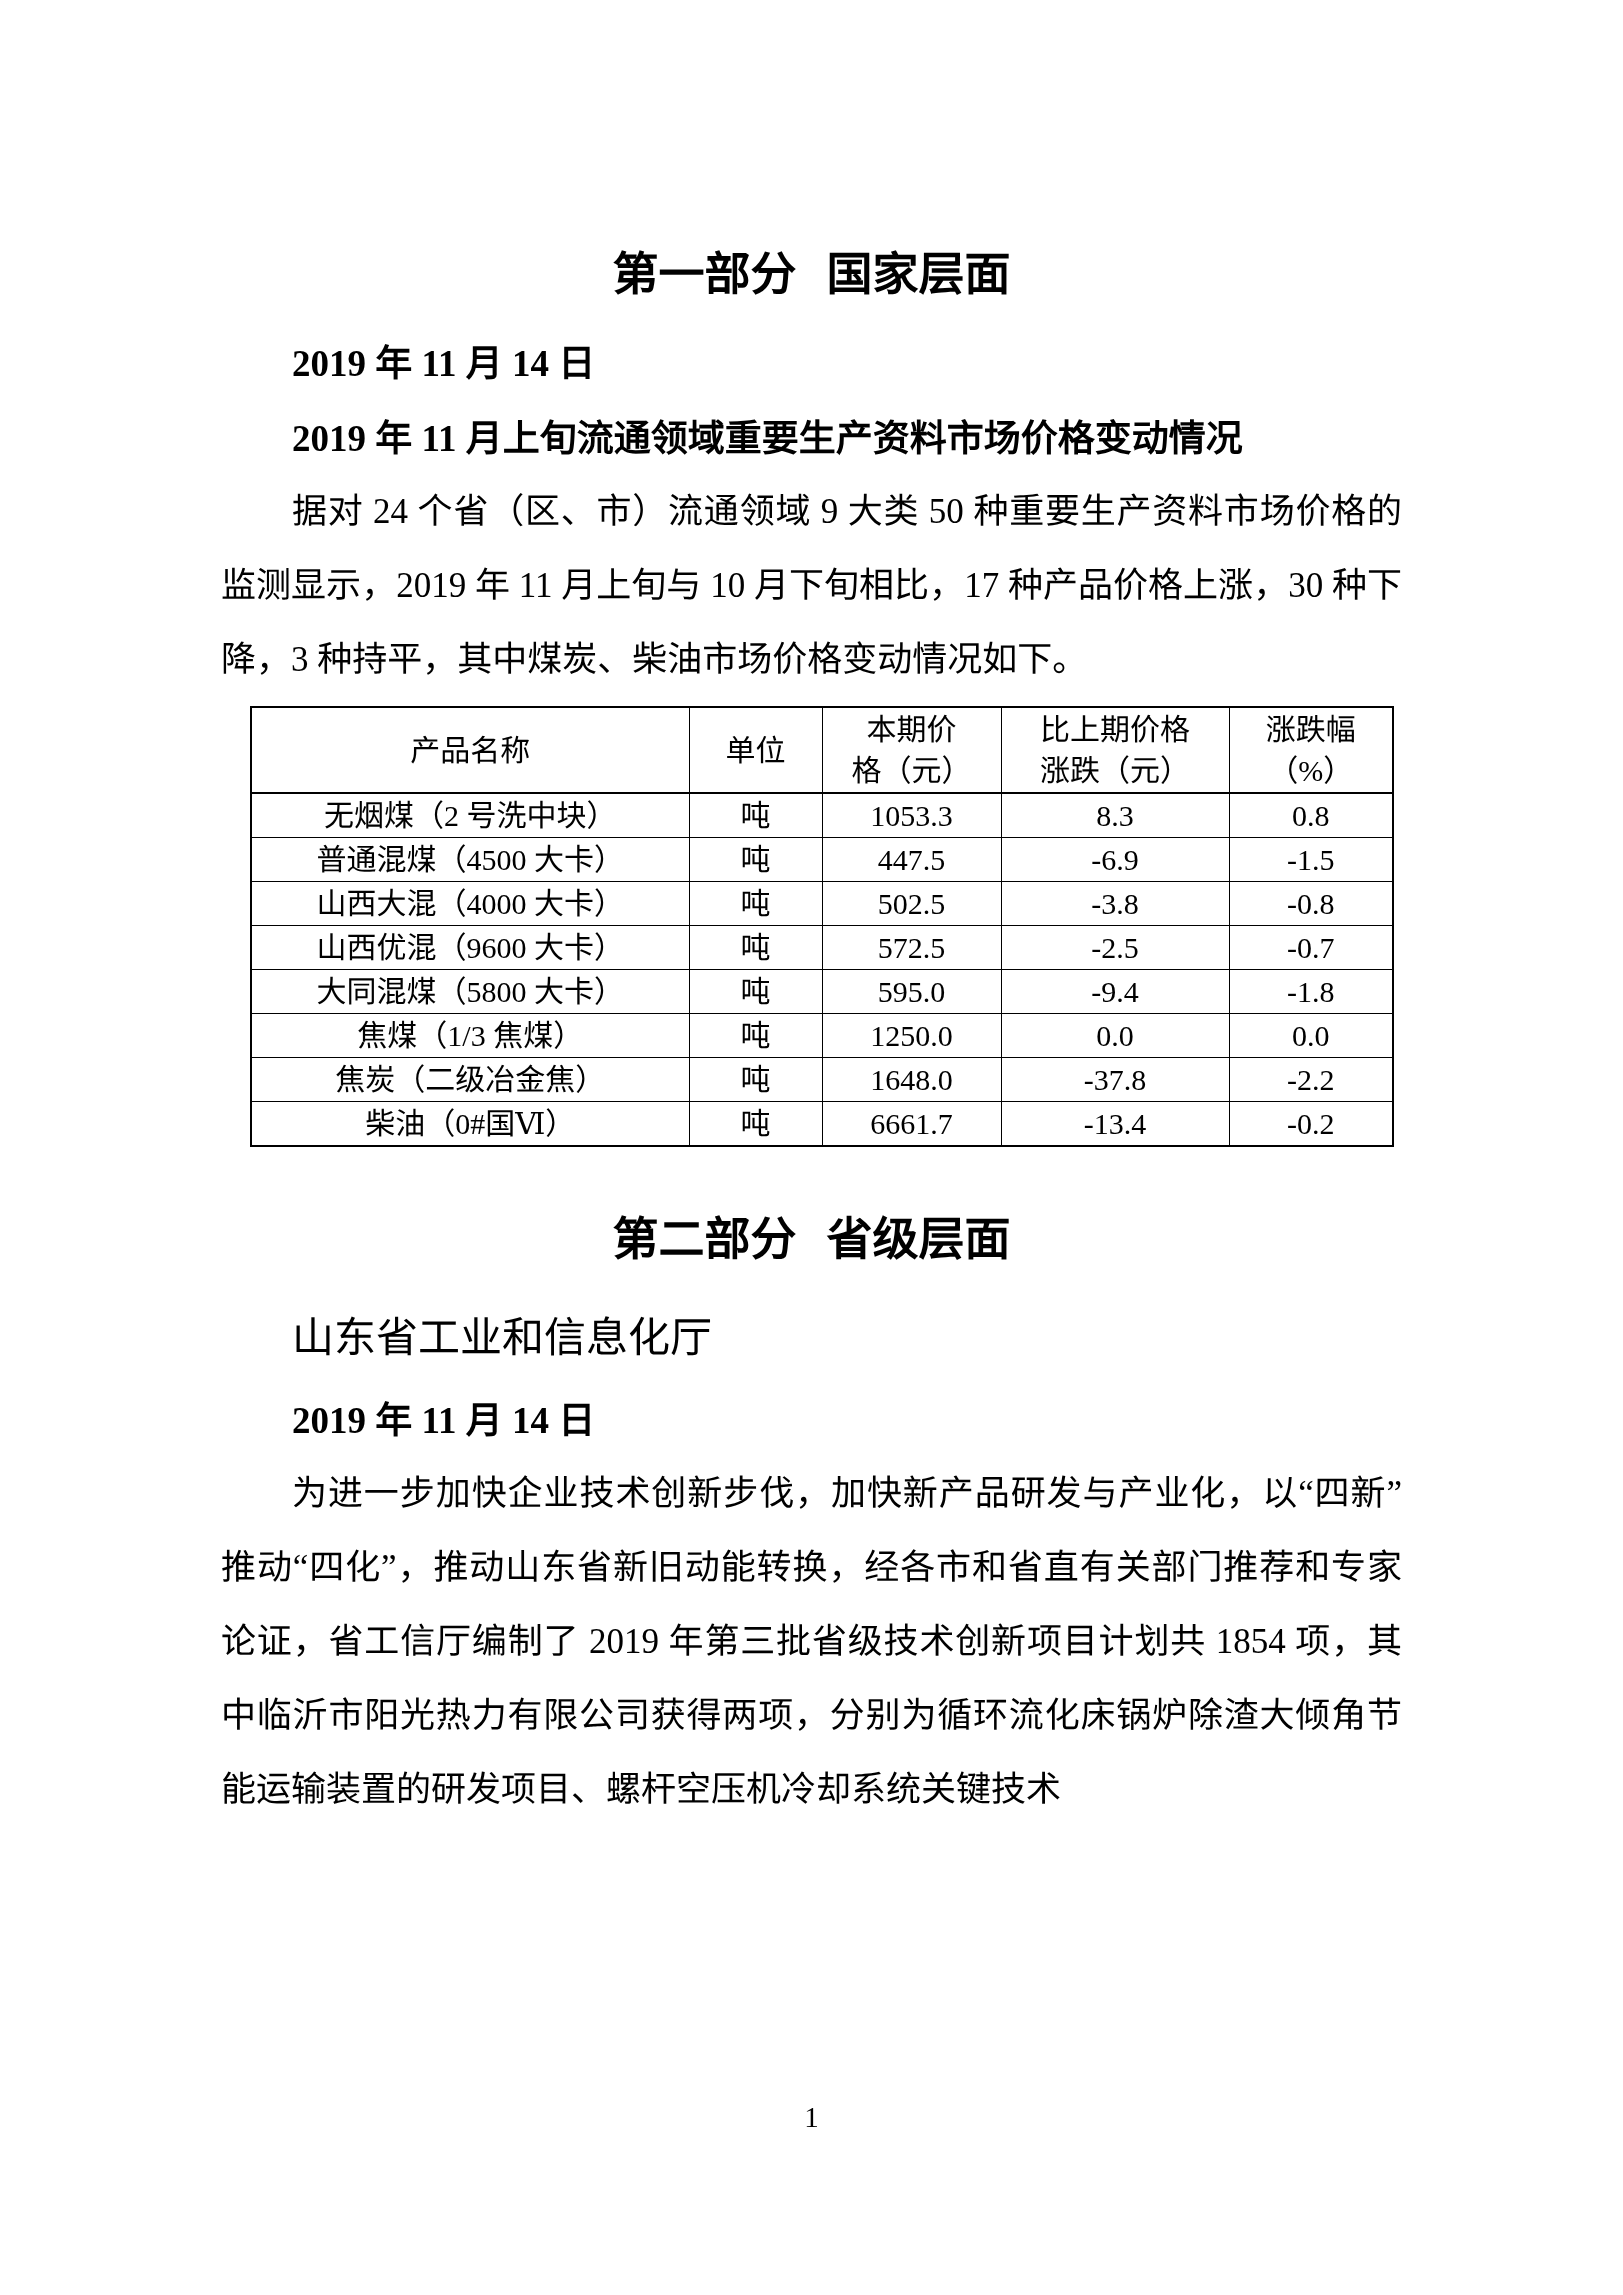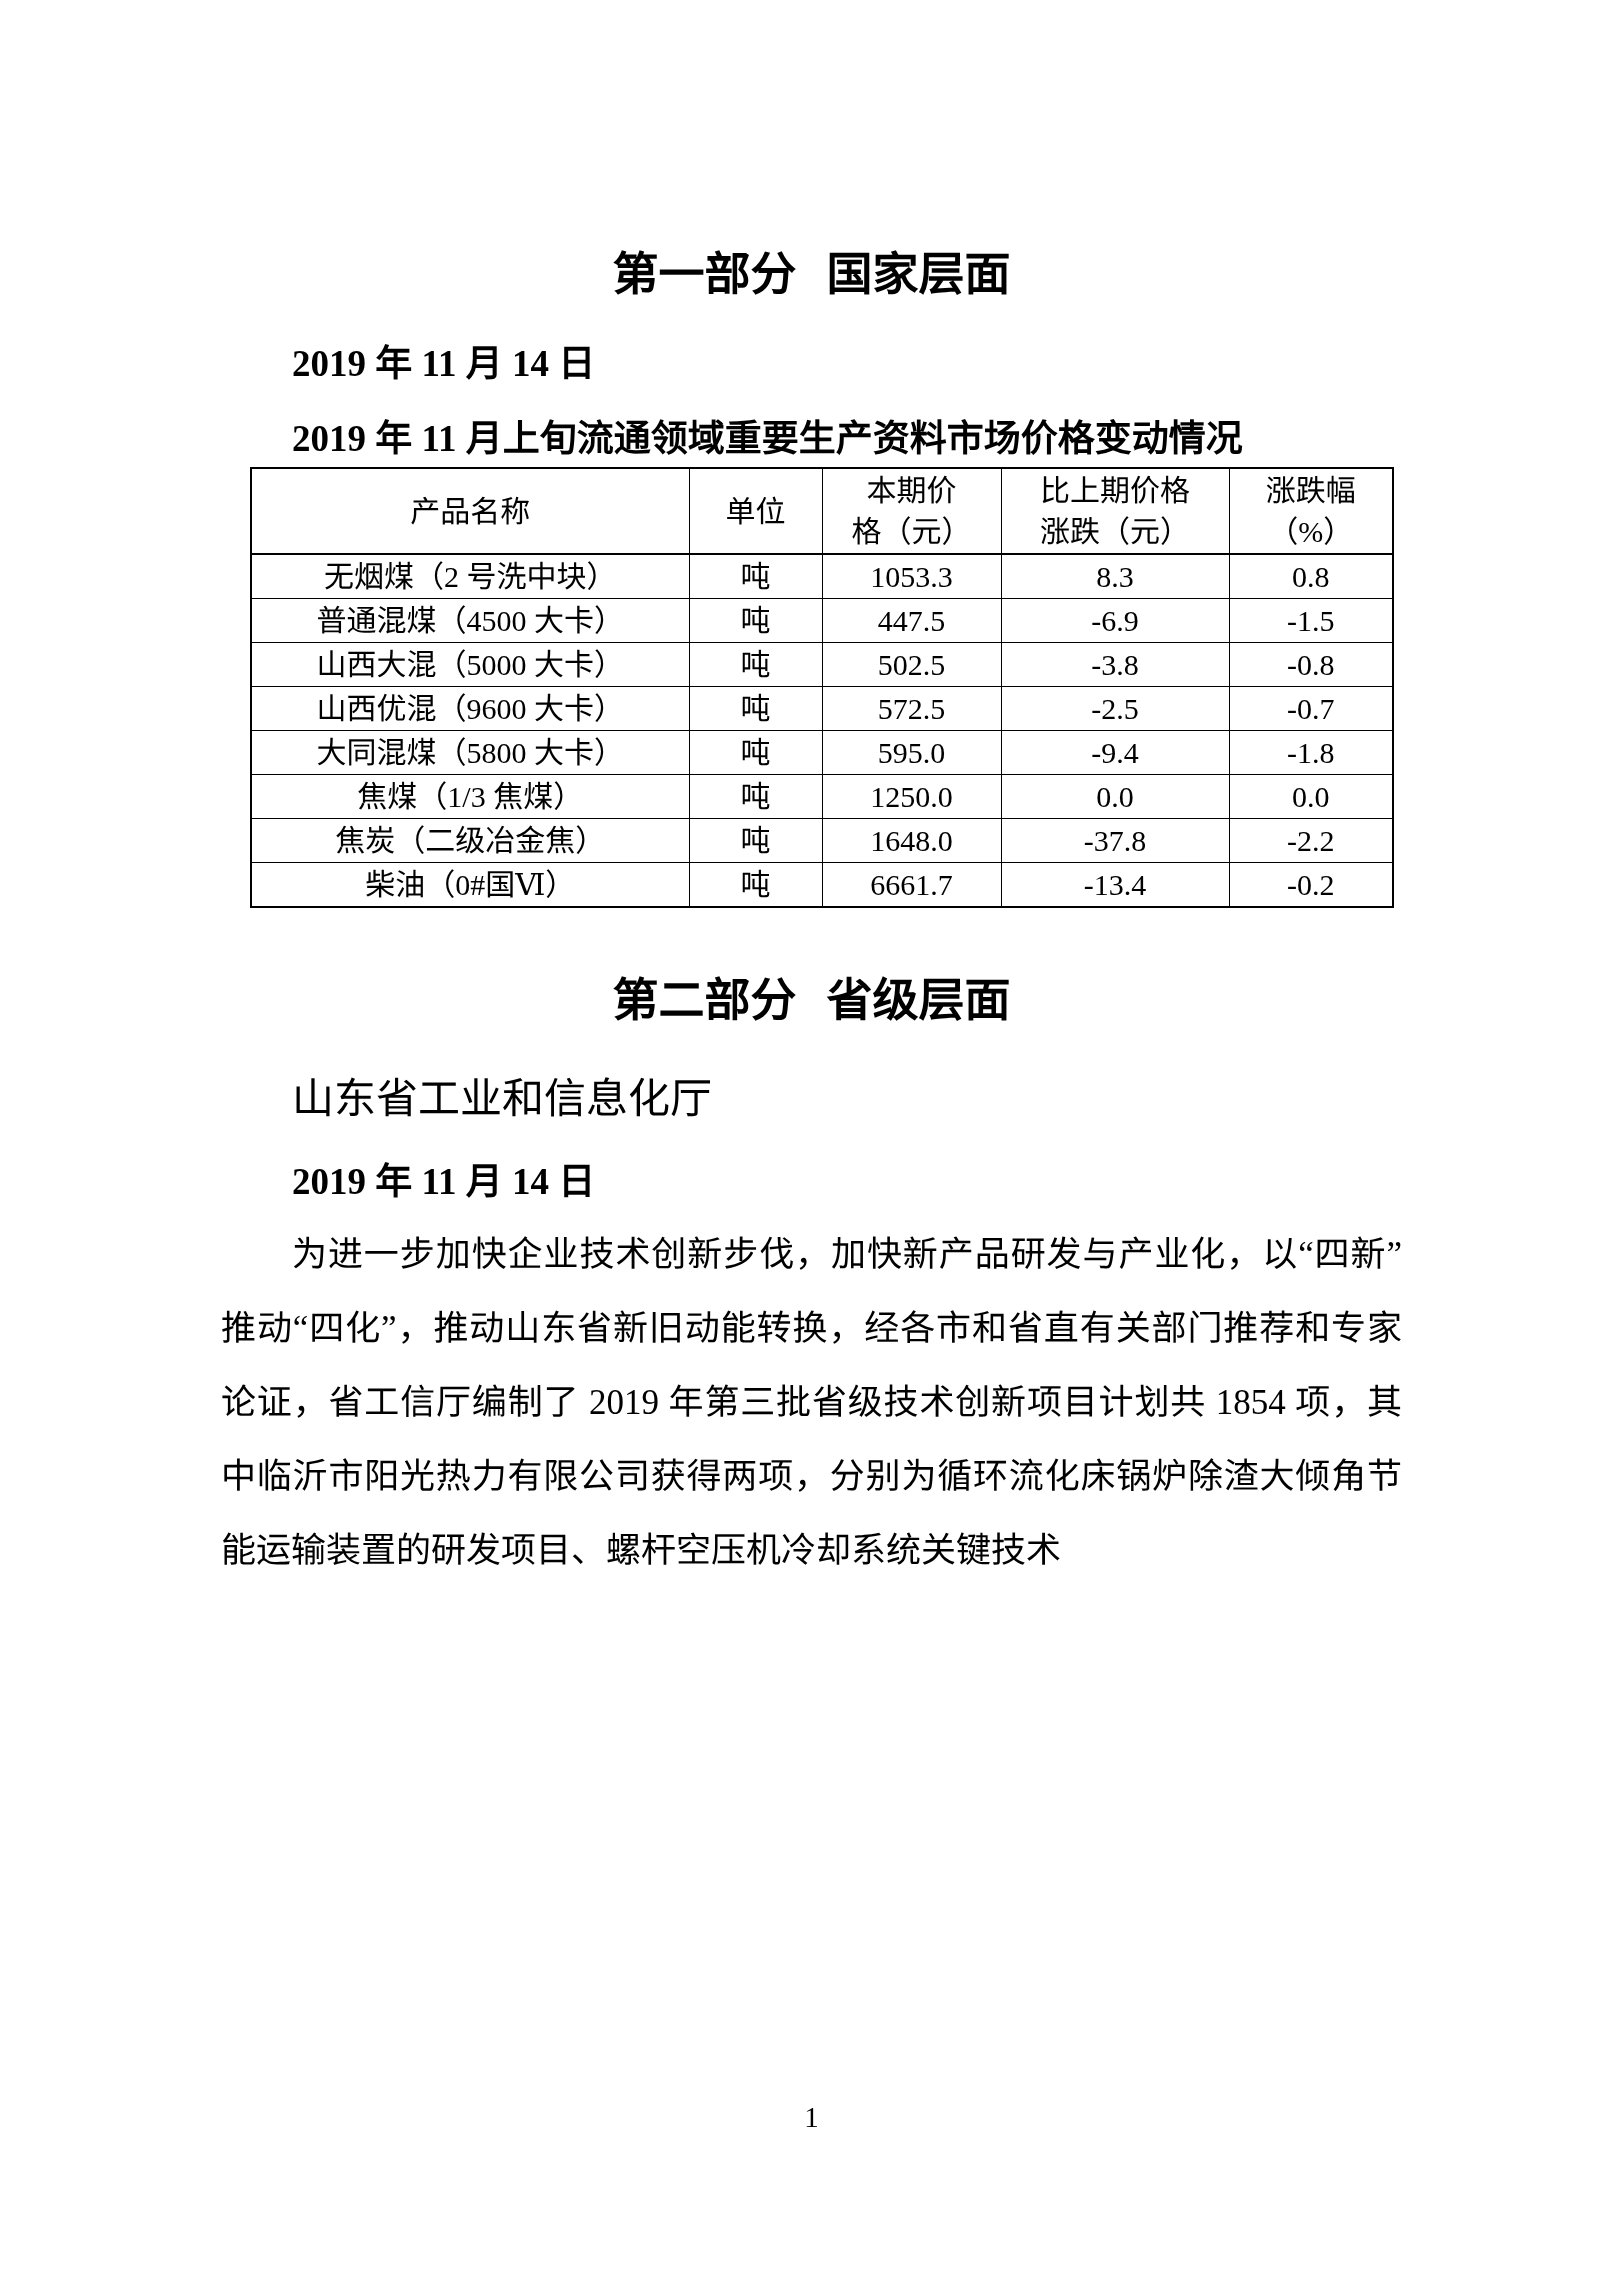--- a/index.html
+++ b/index.html
@@ -99,20 +99,21 @@
 </head>
 <body>
 
 <div class="page">
   <div class="content">
 
     <section>
       <h1 class="section-title">第一部分 国家层面</h1>
       <div class="doc-date">2019 年 11 月 14 日</div>
       <div class="doc-heading">2019 年 11 月上旬流通领域重要生产资料市场价格变动情况</div>
+      <p class="para">据对 24 个省（区、市）流通领域 9 大类 50 种重要生产资料市场价格的监测显示，2019 年 11 月上旬与 10 月下旬相比，17 种产品价格上涨，30 种下降，3 种持平，其中煤炭、柴油市场价格变动情况如下。</p>
 
       <table class="price-table">
         <colgroup>
           <col style="width:438px">
           <col style="width:133px">
           <col style="width:179px">
           <col style="width:228px">
           <col style="width:164px">
         </colgroup>
         <thead>
@@ -136,21 +137,21 @@
             <td>0.8</td>
           </tr>
           <tr>
             <td>普通混煤（4500 大卡）</td>
             <td>吨</td>
             <td>447.5</td>
             <td>-6.9</td>
             <td>-1.5</td>
           </tr>
           <tr>
-            <td>山西大混（5000 大卡）</td>
+            <td>山西大混（4000 大卡）</td>
             <td>吨</td>
             <td>502.5</td>
             <td>-3.8</td>
             <td>-0.8</td>
           </tr>
           <tr>
             <td>山西优混（9600 大卡）</td>
             <td>吨</td>
             <td>572.5</td>
             <td>-2.5</td>

